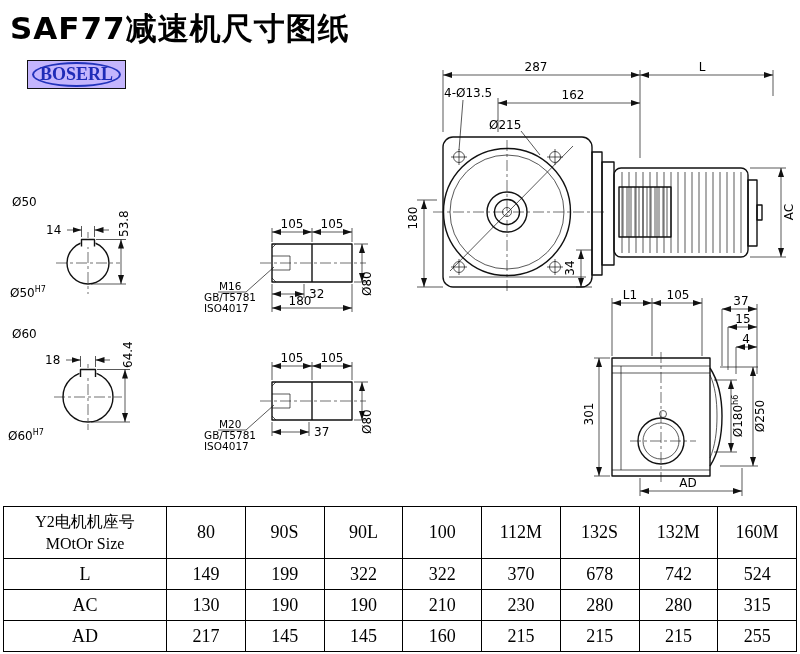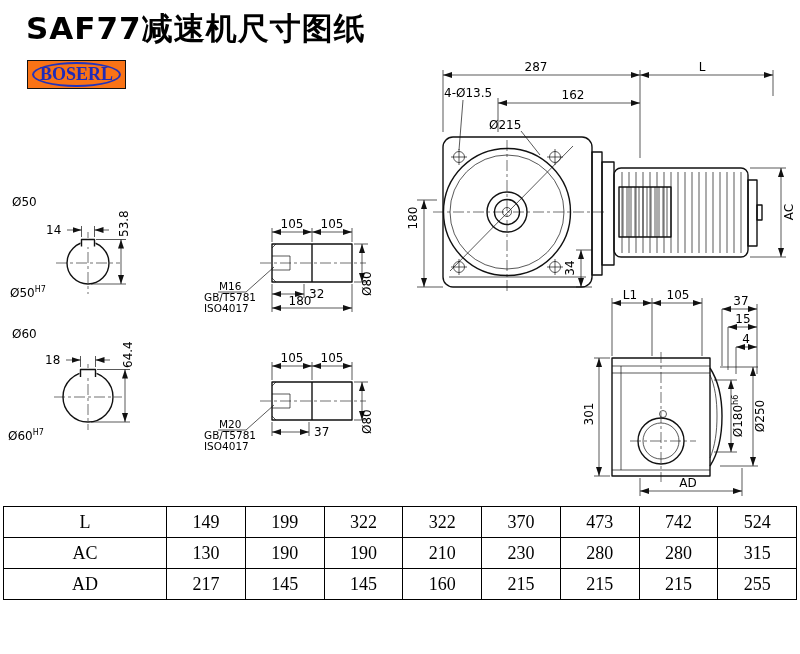--- a/index.html
+++ b/index.html
@@ -1,21 +1,21 @@
 <!DOCTYPE html>
 <html><head>
 <meta charset="utf-8">
 <style>
   * { margin:0; padding:0; box-sizing:border-box; }
   html,body { width:800px; height:654px; background:#fff; overflow:hidden; }
   body { position:relative; font-family:"DejaVu Sans", sans-serif; color:#000; }
   .page { position:absolute; inset:0; background:#fff; }
   svg.drawing { position:absolute; left:0; top:0; }
-  .title { position:absolute; left:26px; top:8px; font-size:31px; font-weight:bold; letter-spacing:1px; color:#000; }
-  .logo { position:absolute; left:27px; top:60px; border:1px solid #111; padding:1px 4px; background:#f97316; }
+  .title { position:absolute; left:10px; top:8px; font-size:31px; font-weight:bold; letter-spacing:1px; color:#000; }
+  .logo { position:absolute; left:27px; top:60px; border:1px solid #111; padding:1px 4px; background:#c4b5fd; }
   .logo span { display:inline-block; border:2px solid #2233bb; border-radius:50%; padding:0 6px; color:#1f2bb8;
                font-family:"Liberation Serif", serif; font-size:18px; font-weight:bold; line-height:21px; }
   
   .ol { stroke:#111; stroke-width:1.4; fill:none; stroke-linejoin:round; }
   .tl { stroke:#111; stroke-width:0.7; fill:none; }
   .cl { stroke:#111; stroke-width:0.6; fill:none; stroke-dasharray:11 3 3 3; }
   .dim,.dim1 { stroke:#111; stroke-width:0.7; fill:none; }
   .dt  { font-family:"DejaVu Sans", sans-serif; font-size:12px; fill:#000; }
   .dts { font-family:"DejaVu Sans", sans-serif; font-size:10.5px; fill:#000; }
   .sup { font-size:8px; }
@@ -272,28 +272,42 @@
         <col>
         <col>
         <col>
         <col>
         <col>
         <col>
         <col>
         <col>
       </colgroup>
   <tbody>
+    <tr class="hrow">
+      <th class="hcell">
+        <div>Y2电机机座号</div>
+        <div>MOtOr Size</div>
+      </th>
+      <th>80</th>
+      <th>90S</th>
+      <th>90L</th>
+      <th>100</th>
+      <th>112M</th>
+      <th>132S</th>
+      <th>132M</th>
+      <th>160M</th>
+    </tr>
     <tr>
       <td>L</td>
       <td>149</td>
       <td>199</td>
       <td>322</td>
       <td>322</td>
       <td>370</td>
-      <td>473</td>
+      <td>678</td>
       <td>742</td>
       <td>524</td>
     </tr>
     <tr>
       <td>AC</td>
       <td>130</td>
       <td>190</td>
       <td>190</td>
       <td>210</td>
       <td>230</td>

